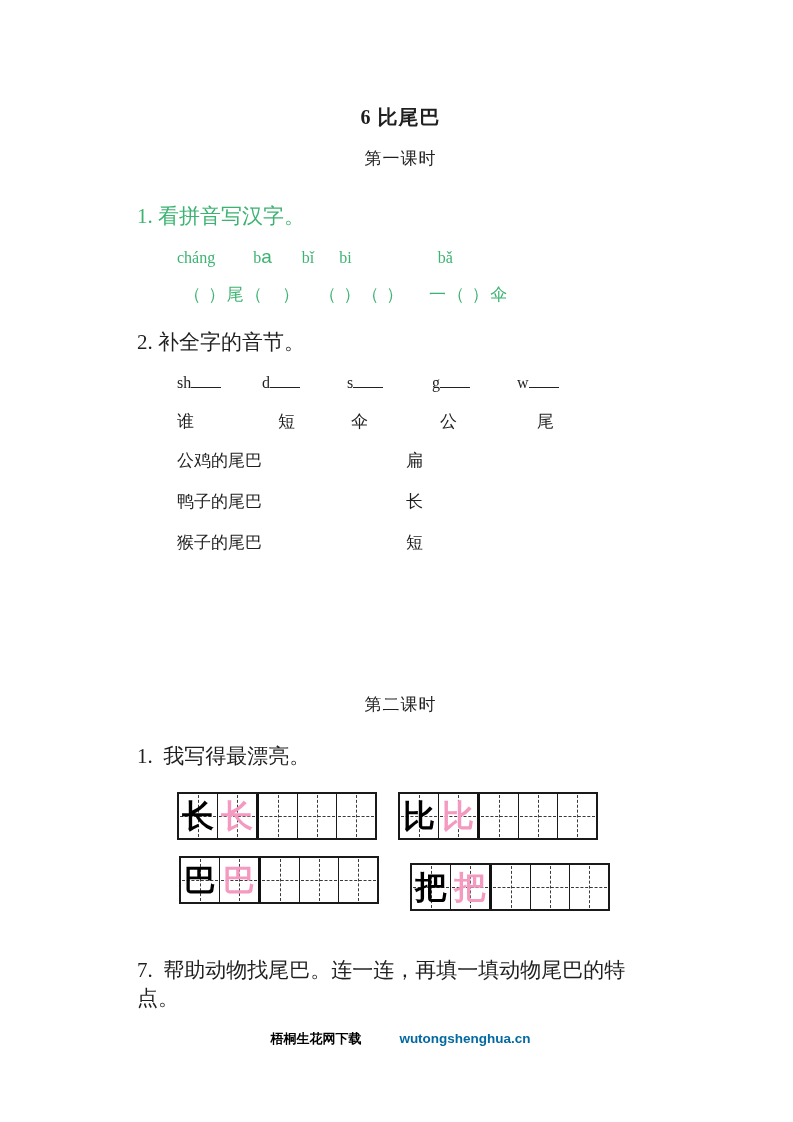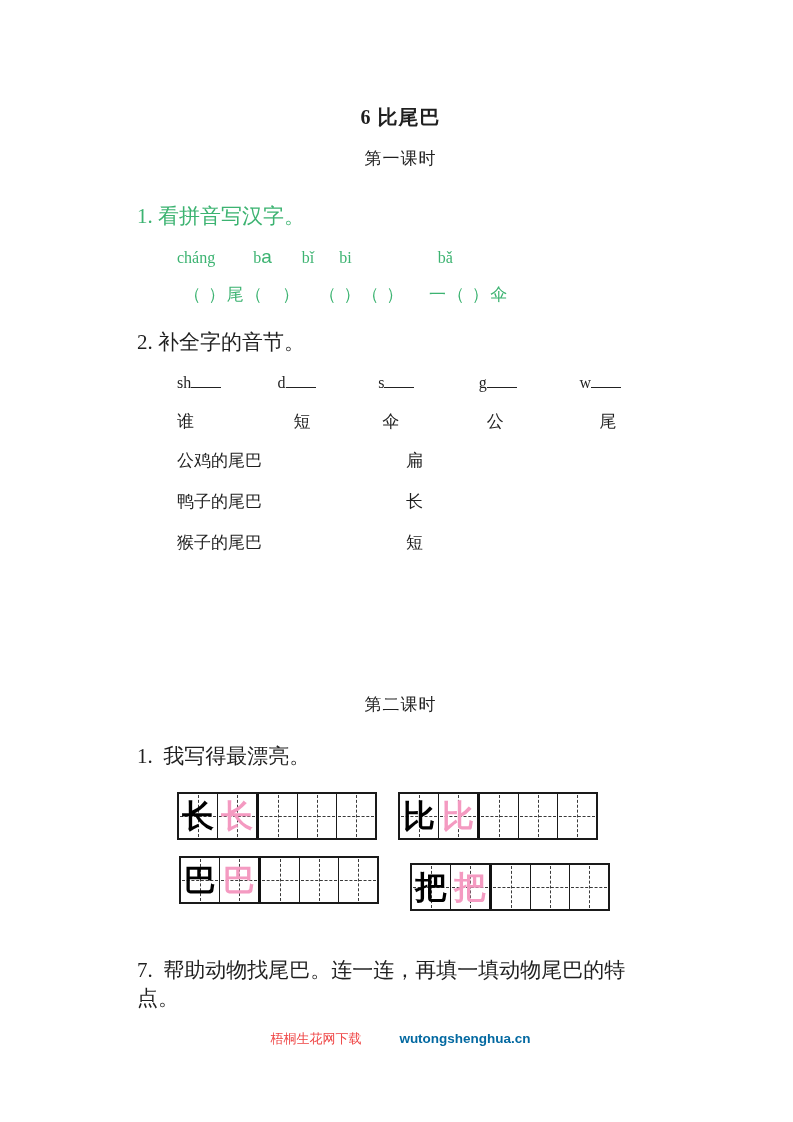--- a/index.html
+++ b/index.html
@@ -22,21 +22,21 @@
   .pinyin-row { display:flex; margin-top:16px; color:var(--green); font-size:16px; align-items:baseline; }
   .py-1 { margin-left:40px; }
   .py-2 { margin-left:38px; }
   .py-3 { margin-left:30px; }
   .py-4 { margin-left:25px; }
   .py-5 { margin-left:86px; }
   .py-big { font-family:"Liberation Sans","DejaVu Sans",sans-serif; font-size:19px; }
   .answer-line { margin-top:15px; margin-left:47px; color:var(--green); font-size:17px; white-space:pre-wrap; letter-spacing:1.5px; }
 
   
-  .syl-row { display:flex; margin-top:18px; margin-left:40px;gap:16px; }
+  .syl-row { display:flex; margin-top:18px; margin-left:40px; }
   .syl-col { width:85px; }
   .syl-onset { font-size:16px; }
   .syl-blank { display:inline-block; width:30px; height:13px; border-bottom:1.2px solid #222; }
   .syl-char { font-size:17px; margin-top:18px; }
   .off-0 { margin-left:0; } .off-1 { margin-left:16px; } .off-2 { margin-left:4px; }
   .off-3 { margin-left:8px; } .off-4 { margin-left:20px; }
 
   
   .pairs { margin-top:16px; }
   .pair-row { display:flex; margin-left:40px; font-size:17px; height:24px; margin-bottom:17px;gap:32px; }
@@ -56,21 +56,21 @@
   .wcell::after  { content:""; position:absolute; top:1px; bottom:1px; left:50%; border-left:1.5px dashed #3a3a3a; }
   .wchar { position:relative; z-index:1; display:block; width:100%; text-align:center;
            font-size:32px; line-height:44px; font-weight:bold; }
   .wchar.model { color:#000; }
   .wchar.trace { color:var(--pink); }
 
   .q2-heading { margin-top:52px; }
 
   
   .footer { display:flex; justify-content:center; align-items:baseline; gap:38px; margin-top:18px; }
-  .site-name { font-size:13px; color:#ef4444; }
+  .site-name { font-size:13px; color:#000000;font-weight:bold; }
   .site-domain { font-family:"Liberation Sans","DejaVu Sans",sans-serif; font-weight:bold; font-size:13.5px; color:#0369a1; }
 </style>
 </head>
 <body>
 
 <div class="page">
   <div class="content">
 
     <div class="lesson-title">6  比尾巴</div>
     <div class="session-title">第一课时</div>

